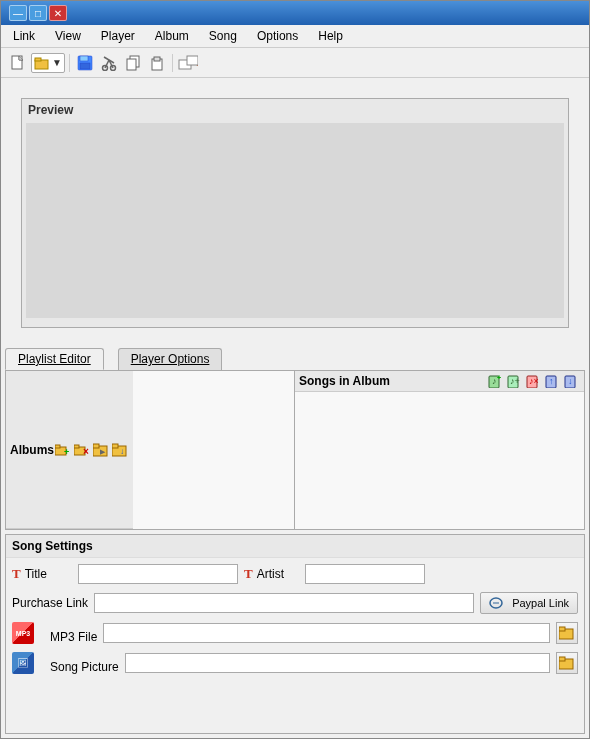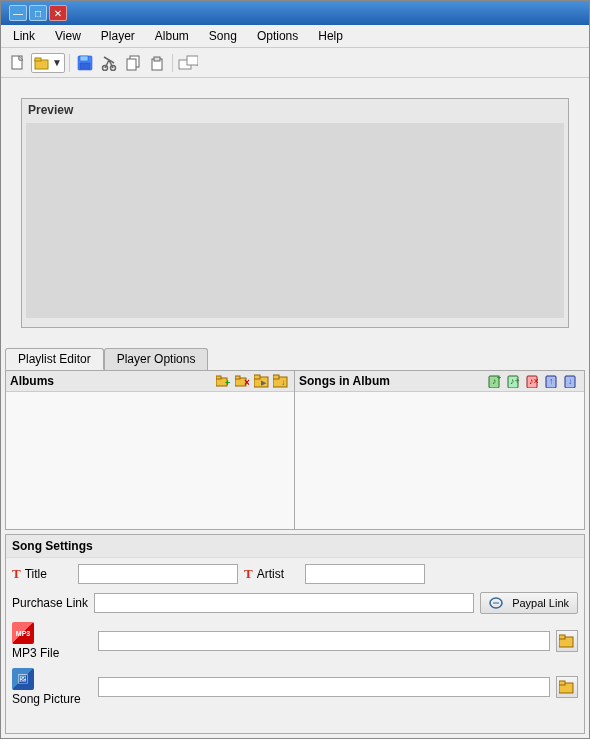--- a/index.html
+++ b/index.html
@@ -161,21 +161,22 @@
     }
 
     
     .tabs-container {
       margin: 0 4px;
       flex-shrink: 0;
     }
 
     .tabs {
       display: flex;
-      gap: 0;
+      gap: 14px;
+      text-decoration: underline;
     }
 
     .tab {
       padding: 3px 12px;
       border: 1px solid #aaa;
       border-bottom: none;
       background: #e0e0e0;
       cursor: pointer;
       border-radius: 3px 3px 0 0;
       font-size: 12px;
@@ -199,21 +200,21 @@
     .editor-inner {
       display: flex;
       height: 100%;
     }
 
     
     .albums-panel {
       width: 50%;
       border-right: 1px solid #aaa;
       display: flex;
-      flex-direction: column;
+      flex-direction: row;
     }
 
     .songs-panel {
       width: 50%;
       display: flex;
       flex-direction: column;
     }
 
     .panel-header {
       display: flex;
@@ -319,23 +320,22 @@
       background: linear-gradient(to bottom, #f5f5f5, #e0e0e0);
       display: flex;
       align-items: center;
       justify-content: center;
       cursor: pointer;
       font-size: 13px;
     }
 
     .row-with-icon {
       display: flex;
-      align-items: flex-start;
-      gap: 2px;
-      flex-direction: column;
+      align-items: flex-end;
+      gap: 16px;
     }
 
     .mp3-icon {
       width: 22px;
       height: 22px;
       background: linear-gradient(135deg, #ff6666 50%, #cc0000 50%);
       border-radius: 2px;
       display: flex;
       align-items: center;
       justify-content: center;

